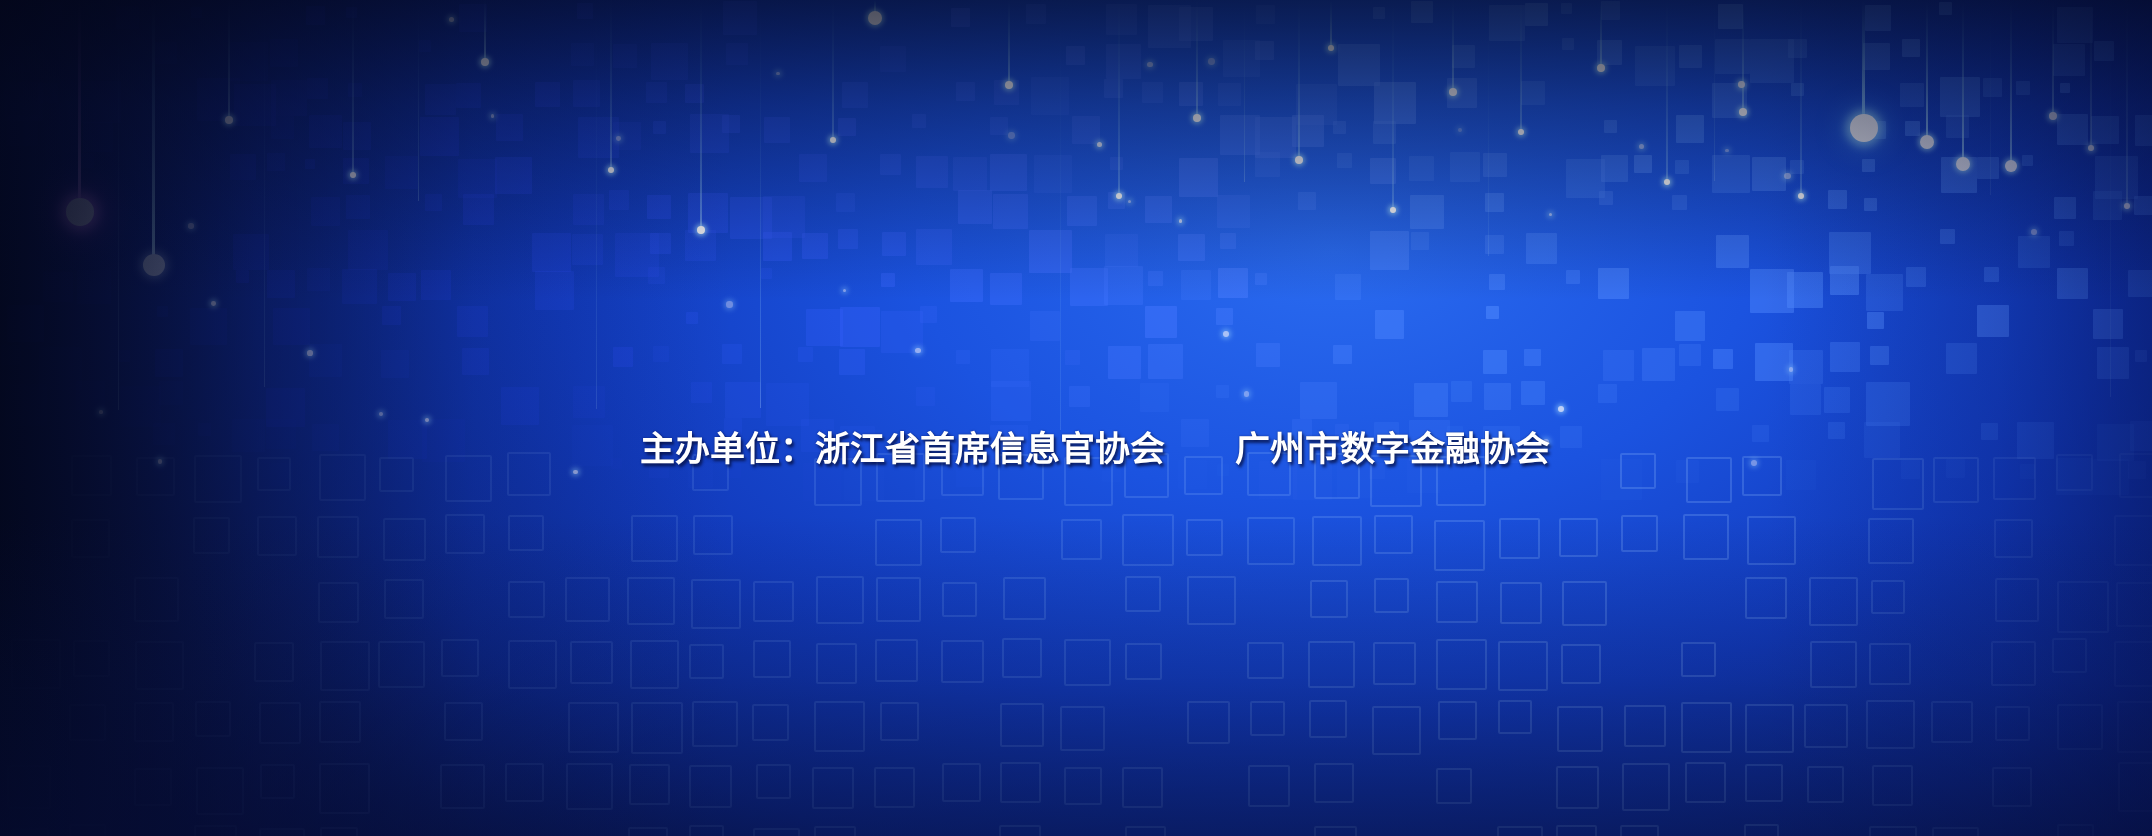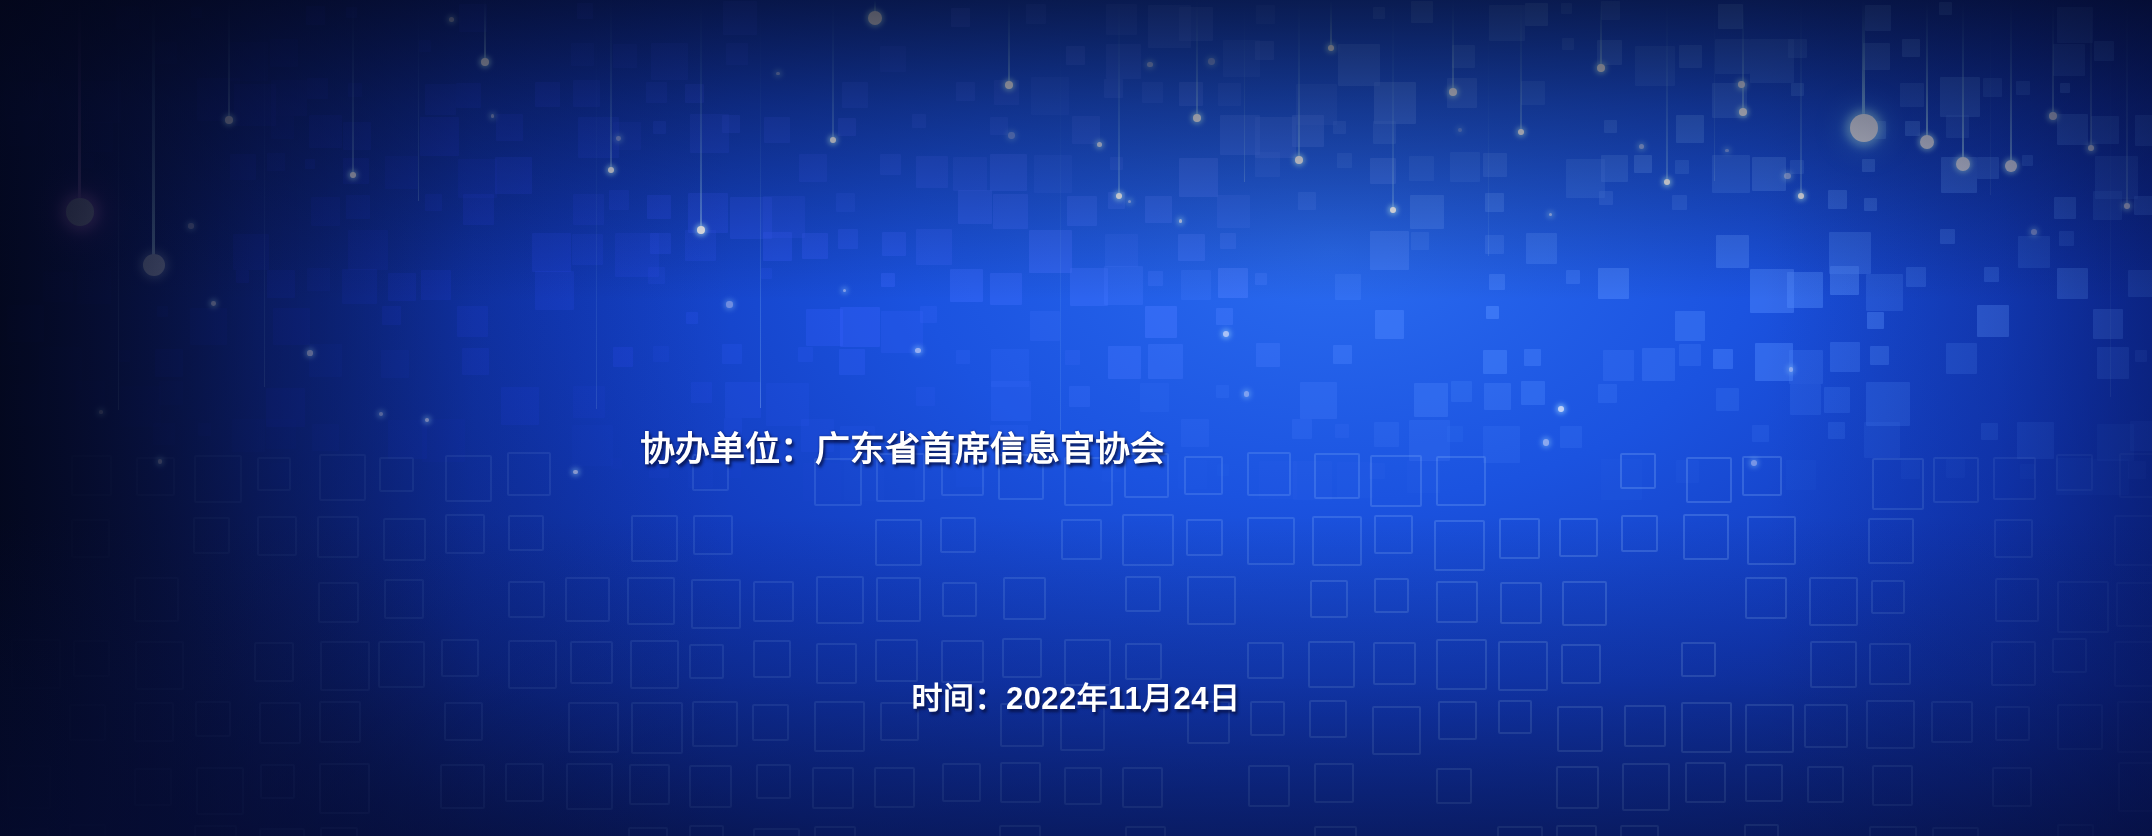--- a/index.html
+++ b/index.html
@@ -816,21 +816,20 @@
 
   <div class="bg-vignette-left"></div>
   <div class="bg-vignette-right"></div>
   <div class="bg-top-dark"></div>
   <div class="bg-bottom-dark"></div>
 
   <div class="content">
 
 
     <div class="org-block">
-      <div class="org-line">协办单位：广东省首席信息官协会</div>
+      <div class="org-line">主办单位：浙江省首席信息官协会　　广州市数字金融协会</div>
     </div>
 
     <div class="meta-block">
-      <div class="meta-line">时间：2022年11月24日</div>
     </div>
 
   </div>
 </div>
 
 </body></html>

